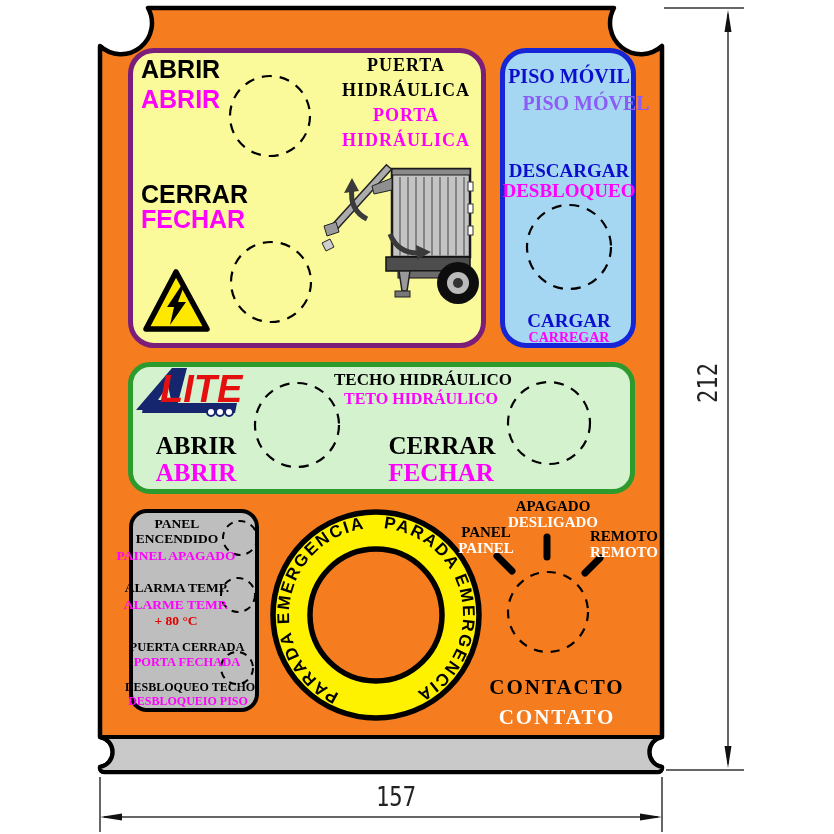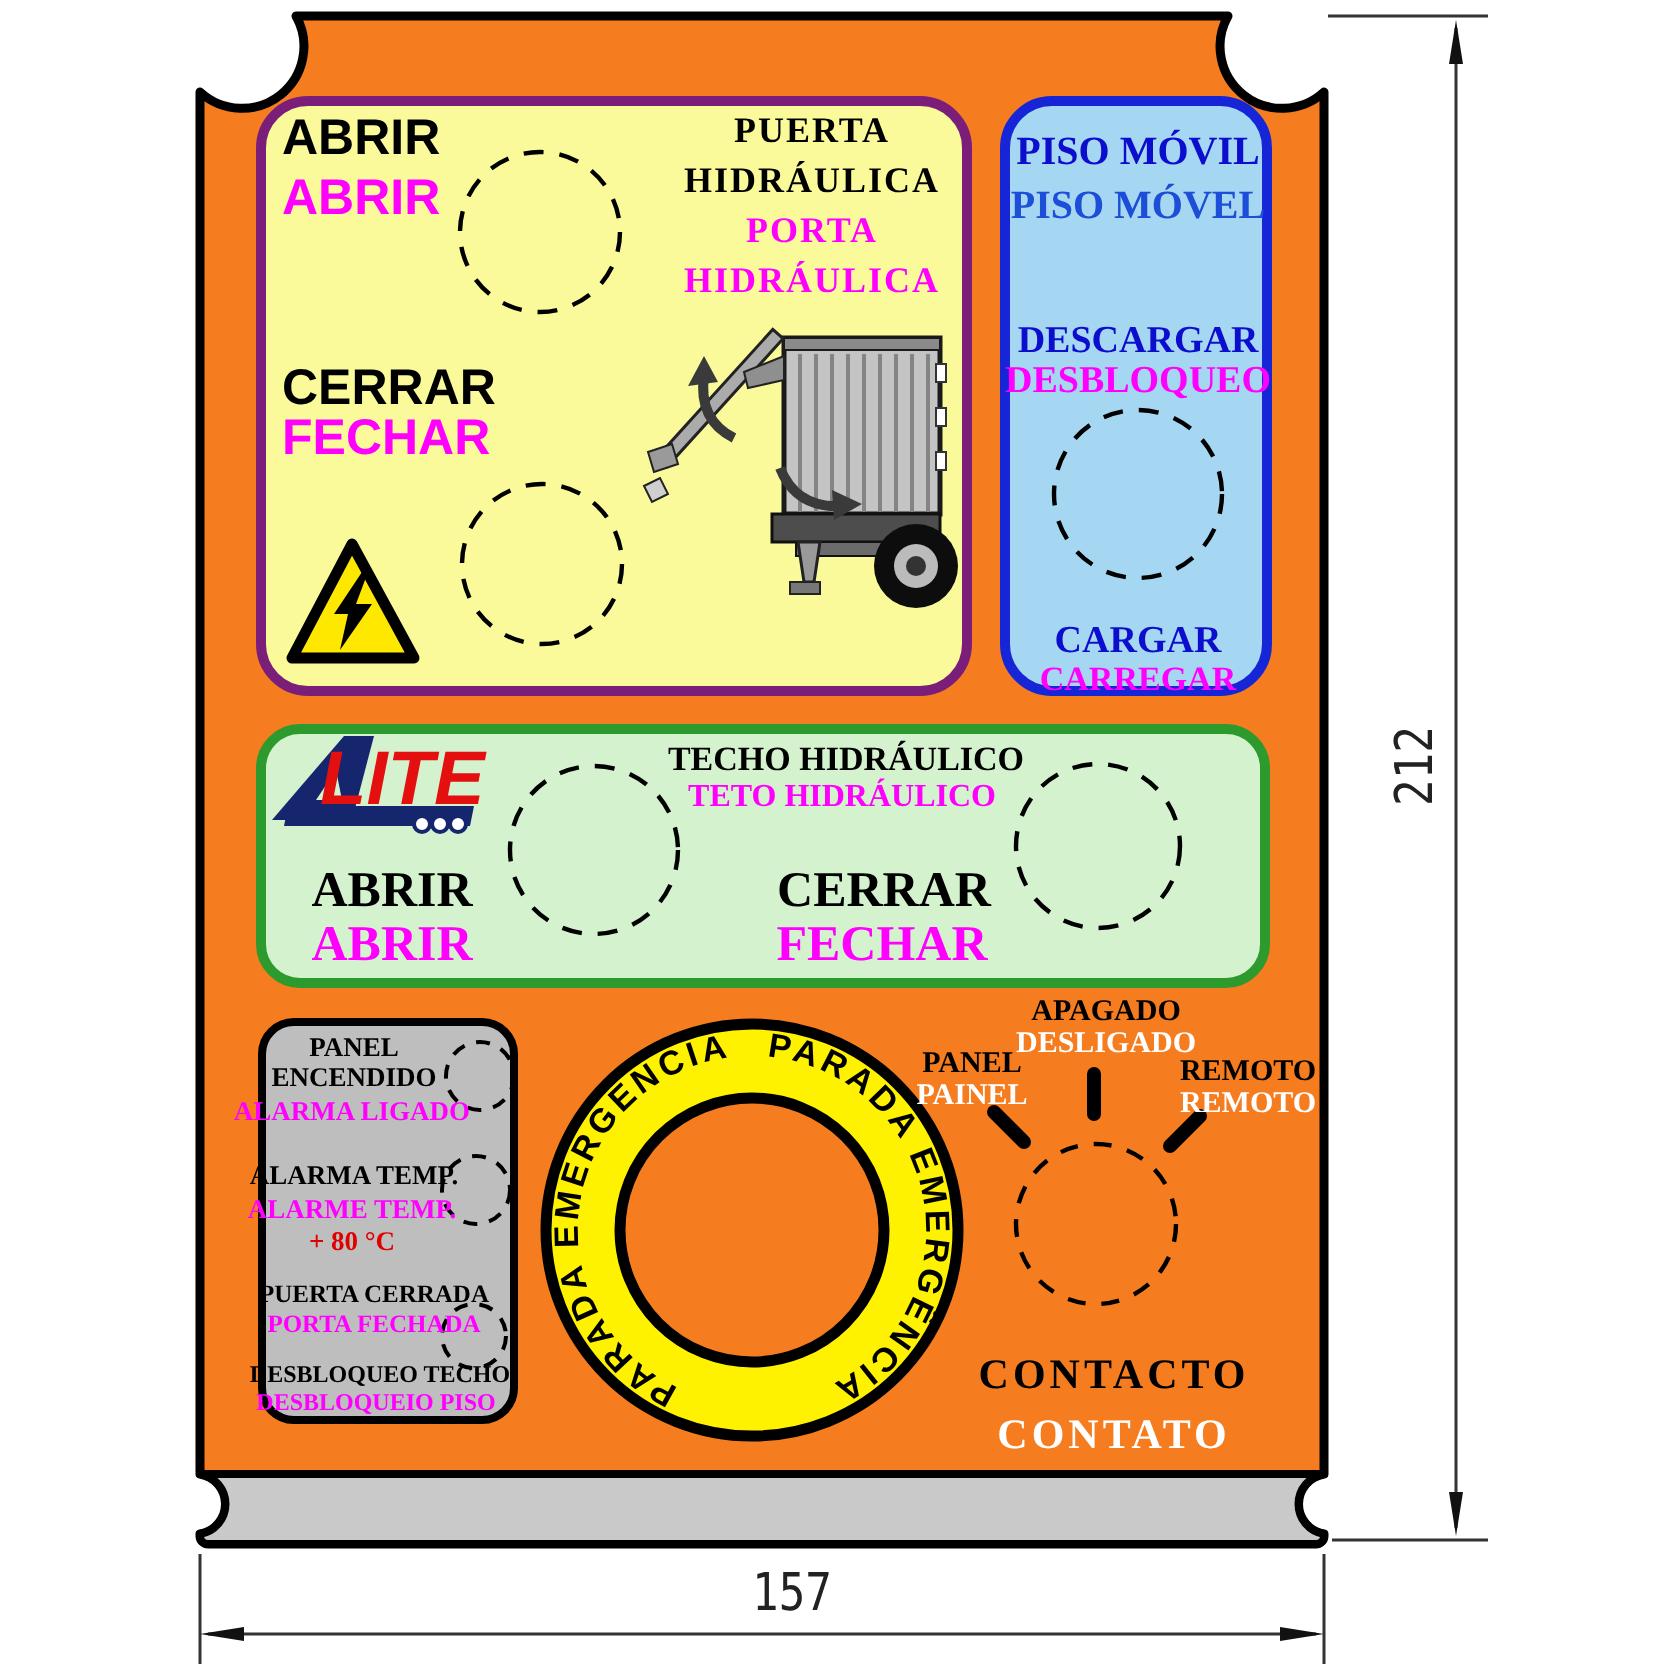--- a/index.html
+++ b/index.html
@@ -146,36 +146,36 @@
   <div class="t" style="left:141px;top:57px;font-size:25px;color:#000">ABRIR</div>
   <div class="t" style="left:141px;top:87px;font-size:25px;color:#FF00FF">ABRIR</div>
   <div class="t c" style="left:406px;top:56px;font-size:18px;color:#000;letter-spacing:1px">PUERTA</div>
   <div class="t c" style="left:406px;top:81px;font-size:18px;color:#000;letter-spacing:1px">HIDRÁULICA</div>
   <div class="t c" style="left:406px;top:106px;font-size:18px;color:#FF00FF;letter-spacing:1px">PORTA</div>
   <div class="t c" style="left:406px;top:131px;font-size:18px;color:#FF00FF;letter-spacing:1px">HIDRÁULICA</div>
   <div class="t" style="left:141px;top:182px;font-size:25px;color:#000">CERRAR</div>
   <div class="t" style="left:141px;top:207px;font-size:25px;color:#FF00FF">FECHAR</div>
 
   <div class="t c" style="left:569px;top:66px;font-size:20px;color:#0D0DCD">PISO MÓVIL</div>
-  <div class="t c" style="left:569px;top:93px;font-size:20px;color:#1d4ed8">PISO MÓVEL</div>
+  <div class="t c" style="left:586px;top:93px;font-size:20px;color:#8b5cf6">PISO MÓVEL</div>
   <div class="t c" style="left:569px;top:161px;font-size:19px;color:#0D0DCD">DESCARGAR</div>
   <div class="t c" style="left:569px;top:181px;font-size:19px;color:#FF00FF">DESBLOQUEO</div>
   <div class="t c" style="left:569px;top:311px;font-size:19px;color:#0D0DCD">CARGAR</div>
-  <div class="t c" style="left:569px;top:331px;font-size:17px;color:#FF00FF">CARREGAR</div>
+  <div class="t c" style="left:569px;top:331px;font-size:14px;color:#FF00FF">CARREGAR</div>
 
   <div class="t c" style="left:423px;top:371px;font-size:17px;color:#000">TECHO HIDRÁULICO</div>
   <div class="t c" style="left:421px;top:391px;font-size:16px;color:#FF00FF">TETO HIDRÁULICO</div>
   <div class="t c" style="left:196px;top:433px;font-size:25px;color:#000">ABRIR</div>
   <div class="t c" style="left:196px;top:460px;font-size:25px;color:#FF00FF">ABRIR</div>
   <div class="t c" style="left:442px;top:433px;font-size:25px;color:#000">CERRAR</div>
   <div class="t c" style="left:441px;top:460px;font-size:25px;color:#FF00FF">FECHAR</div>
 
   <div class="t c" style="left:177px;top:517px;font-size:13.5px;color:#000">PANEL</div>
   <div class="t c" style="left:177px;top:532px;font-size:13.5px;color:#000">ENCENDIDO</div>
-  <div class="t c" style="left:176px;top:549px;font-size:13.5px;color:#FF00FF">ALARMA LIGADO</div>
+  <div class="t c" style="left:176px;top:549px;font-size:13.5px;color:#FF00FF">PAINEL APAGADO</div>
   <div class="t c" style="left:177px;top:581px;font-size:13.5px;color:#000">ALARMA TEMP.</div>
   <div class="t c" style="left:176px;top:598px;font-size:13.5px;color:#FF00FF">ALARME TEMP.</div>
   <div class="t c" style="left:176px;top:614px;font-size:13.5px;color:#E00000">+ 80 °C</div>
   <div class="t c" style="left:187px;top:641px;font-size:12.5px;color:#000">PUERTA CERRADA</div>
   <div class="t c" style="left:187px;top:656px;font-size:12.5px;color:#FF00FF">PORTA FECHADA</div>
   <div class="t c" style="left:190px;top:681px;font-size:12px;color:#000">DESBLOQUEO TECHO</div>
   <div class="t c" style="left:188px;top:695px;font-size:12px;color:#FF00FF">DESBLOQUEIO PISO</div>
 
   <div class="t c" style="left:553px;top:499px;font-size:15px;color:#000">APAGADO</div>
   <div class="t c" style="left:553px;top:515px;font-size:15px;color:#FFF">DESLIGADO</div>

